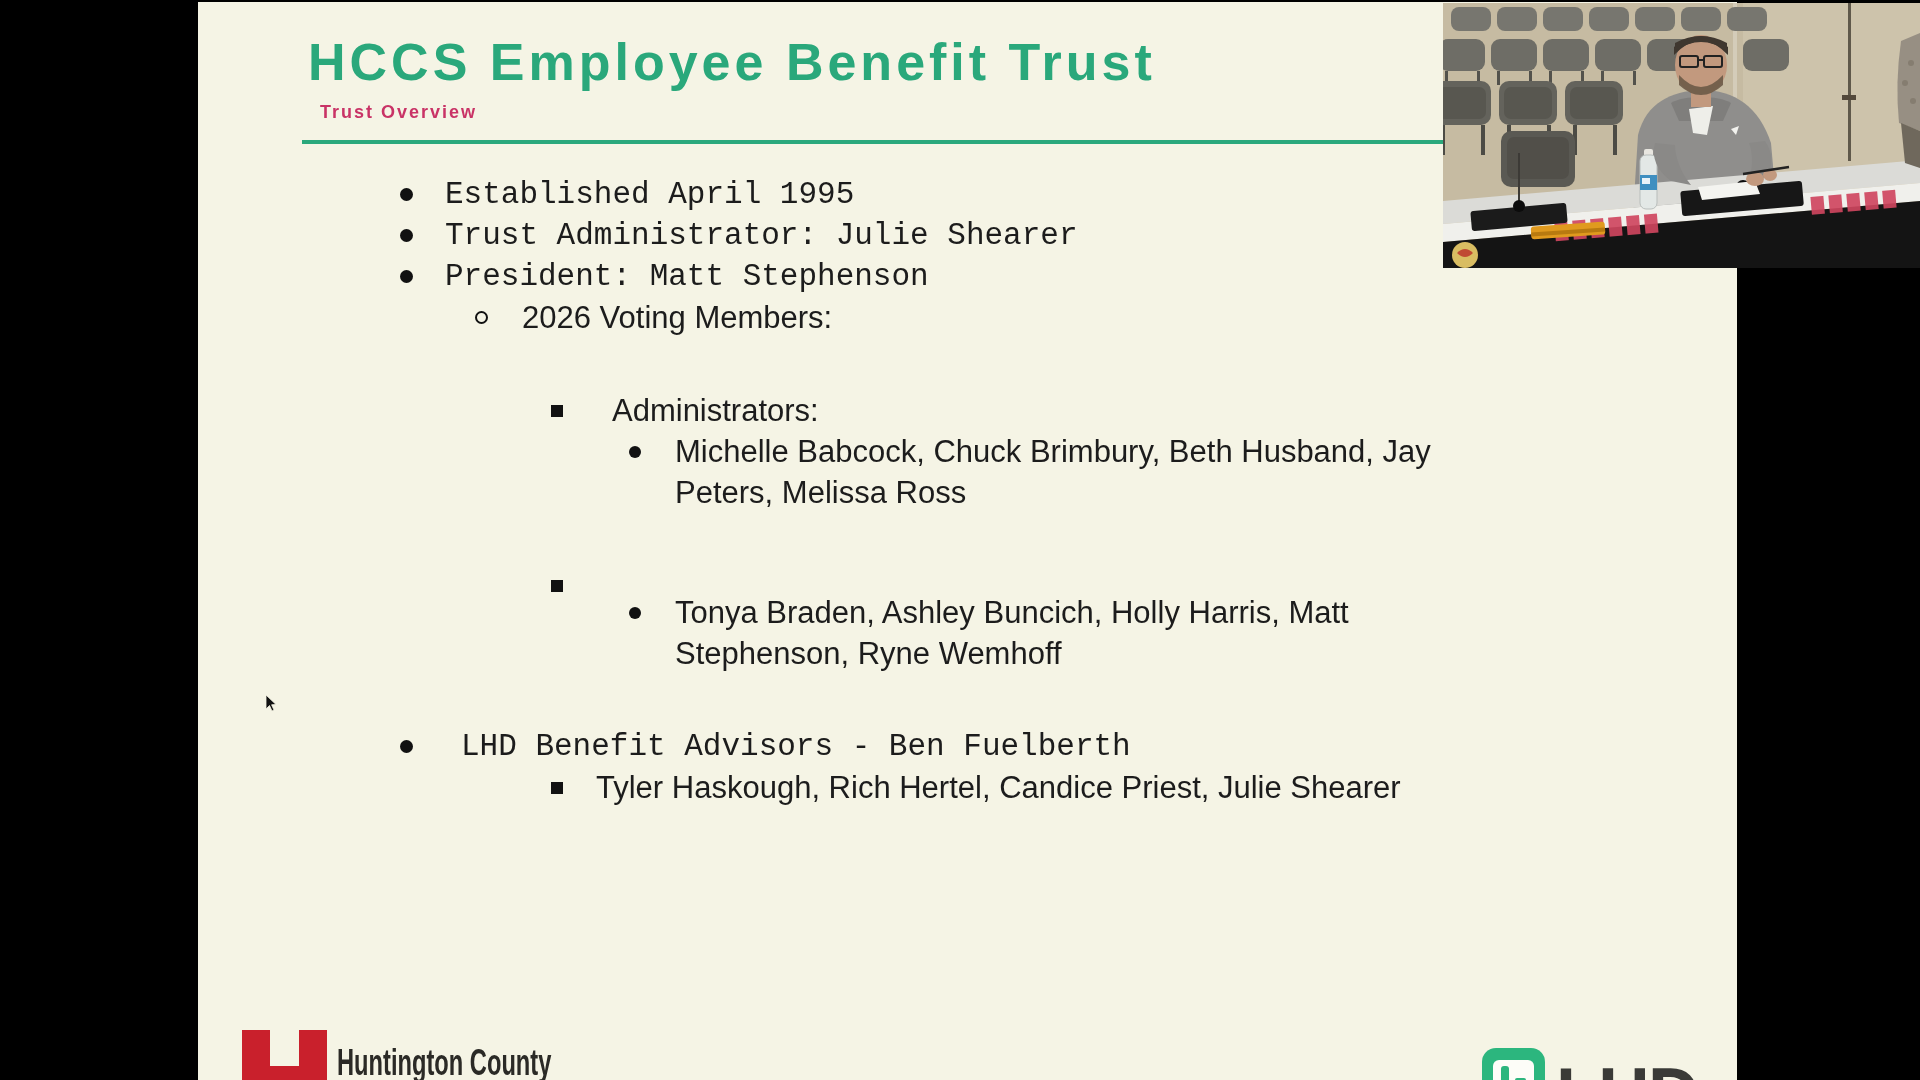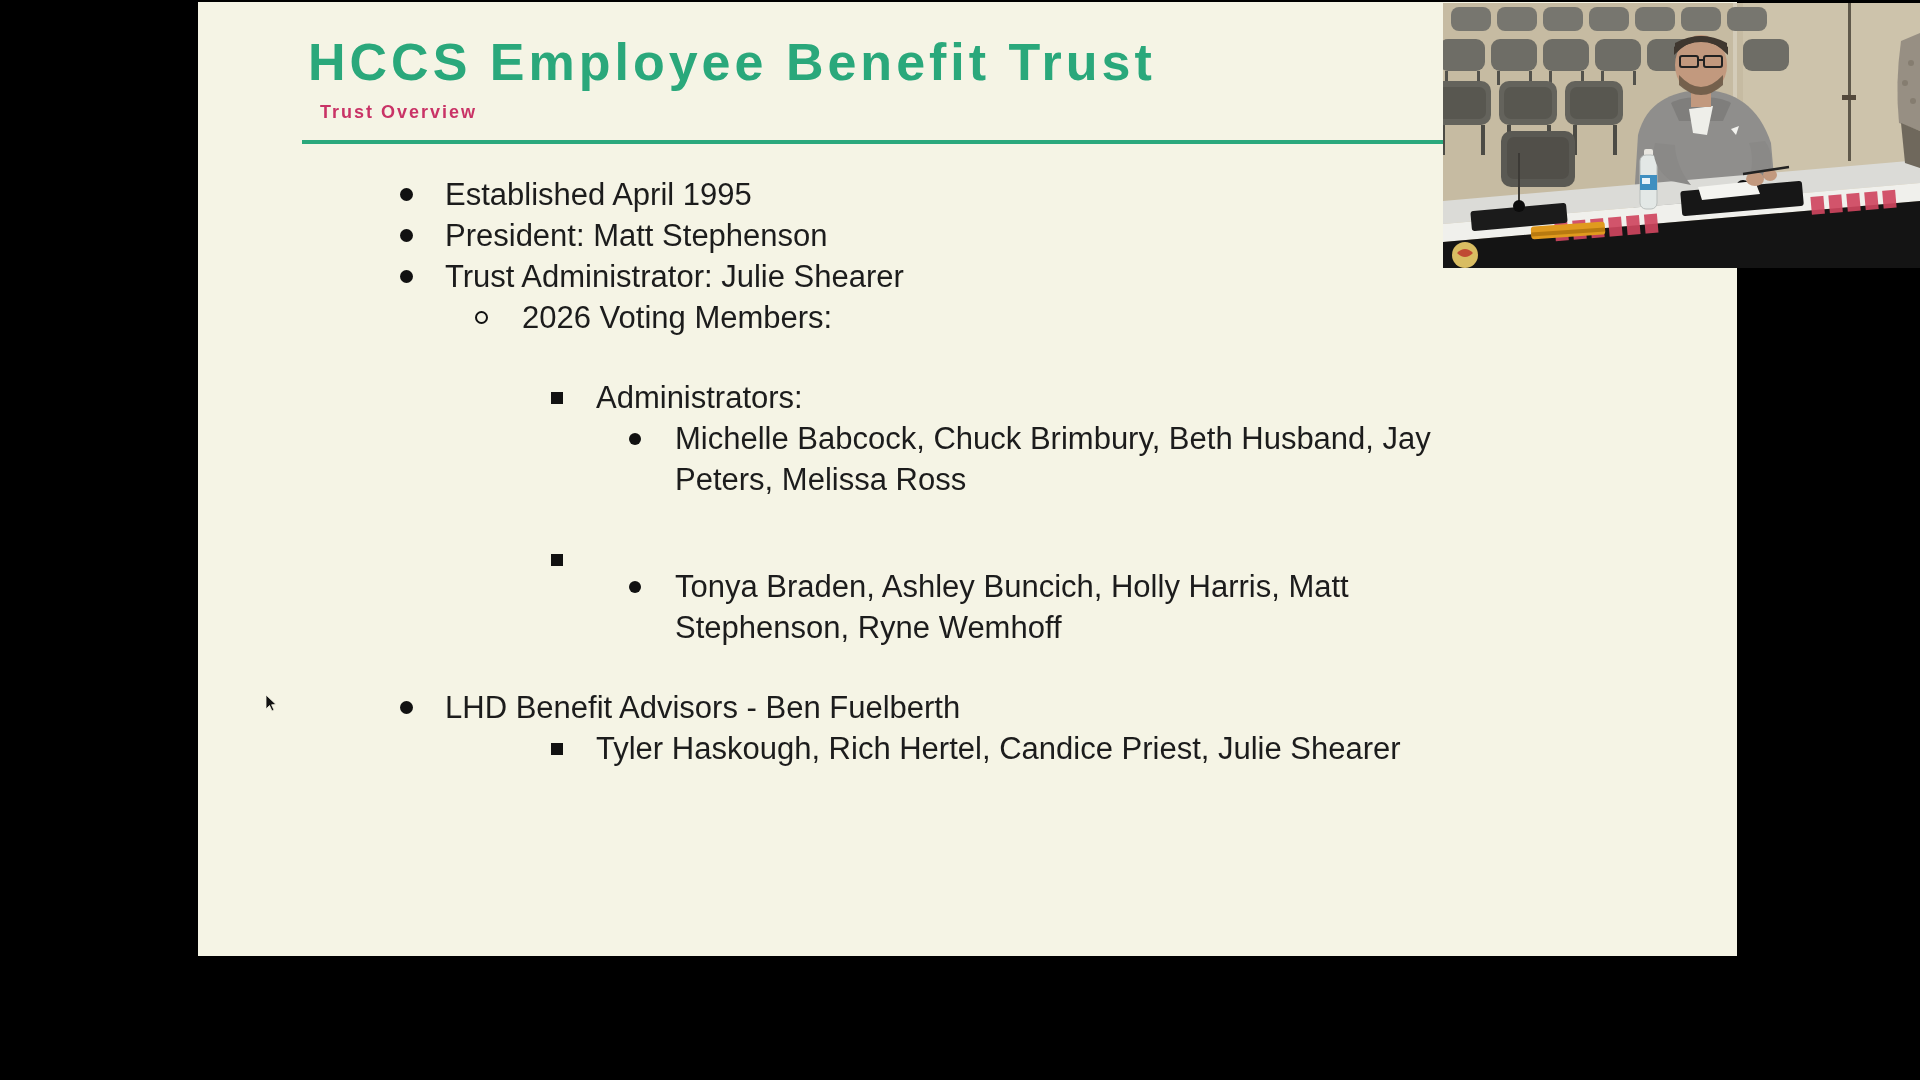--- a/index.html
+++ b/index.html
@@ -1,33 +1,33 @@
 <!DOCTYPE html>
 <html><head>
 <meta charset="utf-8">
 <style>
   html,body{margin:0;padding:0;background:#000;}
-  #stage{position:relative;width:1920px;height:956px;overflow:hidden;background:#000;
+  #stage{position:relative;width:1920px;height:1080px;overflow:hidden;background:#000;
          font-family:"Liberation Sans",sans-serif;}
 
   
   .slide{position:absolute;left:198px;top:2px;width:1539px;height:1078px;background:#f5f4e5;overflow:hidden;}
 
   .title{position:absolute;left:110px;top:30px;font-size:52px;font-weight:bold;
          letter-spacing:4px;color:#2aa87b;white-space:nowrap;}
   .subtitle{position:absolute;left:122px;top:100px;font-size:18px;font-weight:bold;
          letter-spacing:2px;color:#c93366;white-space:nowrap;}
   .divider{position:absolute;left:104px;top:138px;width:1142px;height:4px;background:#2aa87c;}
 
   
   .list{position:absolute;left:185px;top:172px;width:1128px;font-size:31px;line-height:41px;color:#1c1c1c;}
   .li{display:flex;align-items:flex-start;}
   .li .txt{flex:1 1 auto;}
-  .gap{margin-top:39px;}
-  .lv1{padding-left:17px;}
+  .gap{margin-top:52px;gap:16px;}
+  .lv1{padding-left:17px;font-family:Liberation Mono, monospace;}
   .lv2{padding-left:92px;}
   .lv3{padding-left:168px;}
   .lv4{padding-left:246px;}
   .bullet{flex:0 0 auto;}
   .b-disc{width:13px;height:13px;border-radius:50%;background:#111;margin:14px 32px 0 0;}
   .b-circle{width:13px;height:13px;border-radius:50%;border:2.5px solid #111;box-sizing:border-box;
             background:transparent;margin:14px 34px 0 0;}
   .b-square{width:12px;height:12px;background:#111;margin:15px 33px 0 0;}
   .b-disc-sm{width:12px;height:12px;border-radius:50%;background:#111;margin:15px 34px 0 0;}
 
@@ -60,25 +60,25 @@
     <div class="subtitle">Trust Overview</div>
     <div class="divider"></div>
 
     <div class="list">
       <div class="li lv1">
         <span class="bullet b-disc"></span>
         <span class="txt">Established April 1995</span>
       </div>
       <div class="li lv1">
         <span class="bullet b-disc"></span>
+        <span class="txt">Trust Administrator: Julie Shearer</span>
+      </div>
+      <div class="li lv1">
+        <span class="bullet b-disc"></span>
         <span class="txt">President: Matt Stephenson</span>
-      </div>
-      <div class="li lv1">
-        <span class="bullet b-disc"></span>
-        <span class="txt">Trust Administrator: Julie Shearer</span>
       </div>
       <div class="li lv2">
         <span class="bullet b-circle"></span>
         <span class="txt">2026 Voting Members:</span>
       </div>
       <div class="li lv3 gap">
         <span class="bullet b-square"></span>
         <span class="txt">Administrators:</span>
       </div>
       <div class="li lv4">

